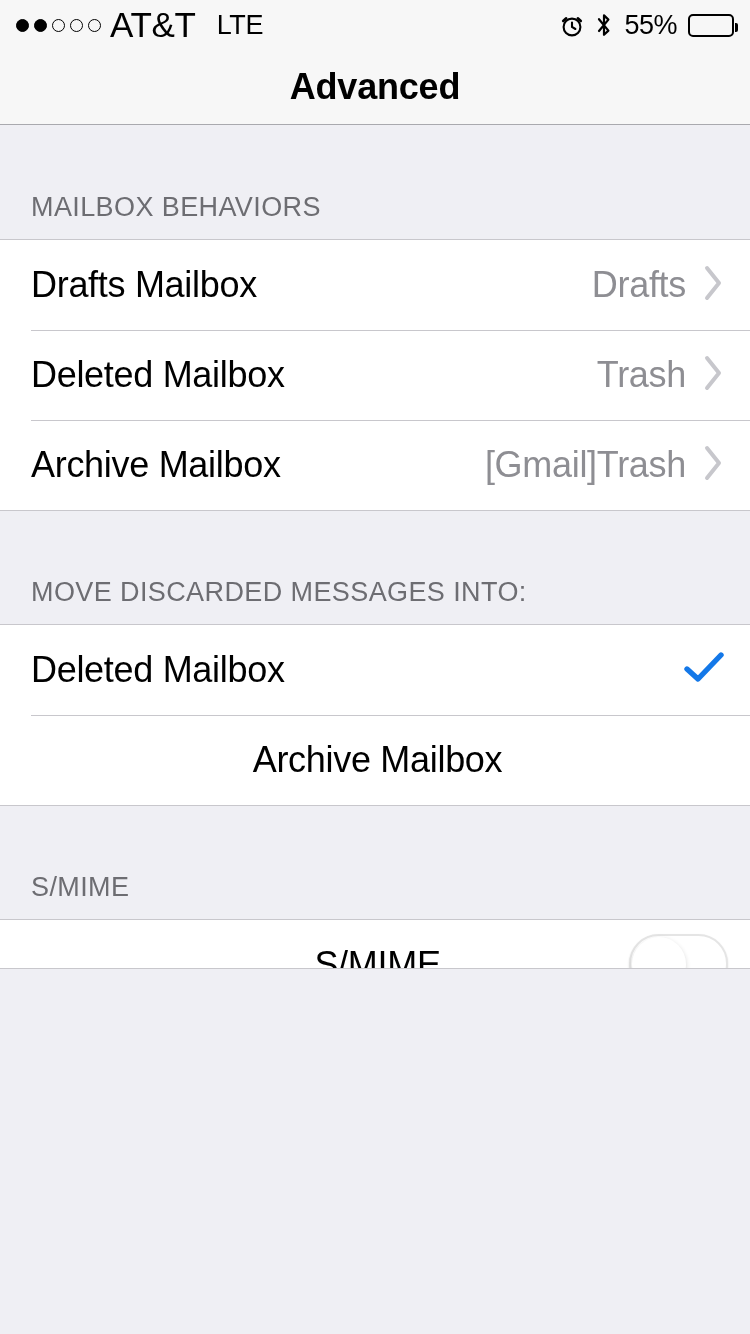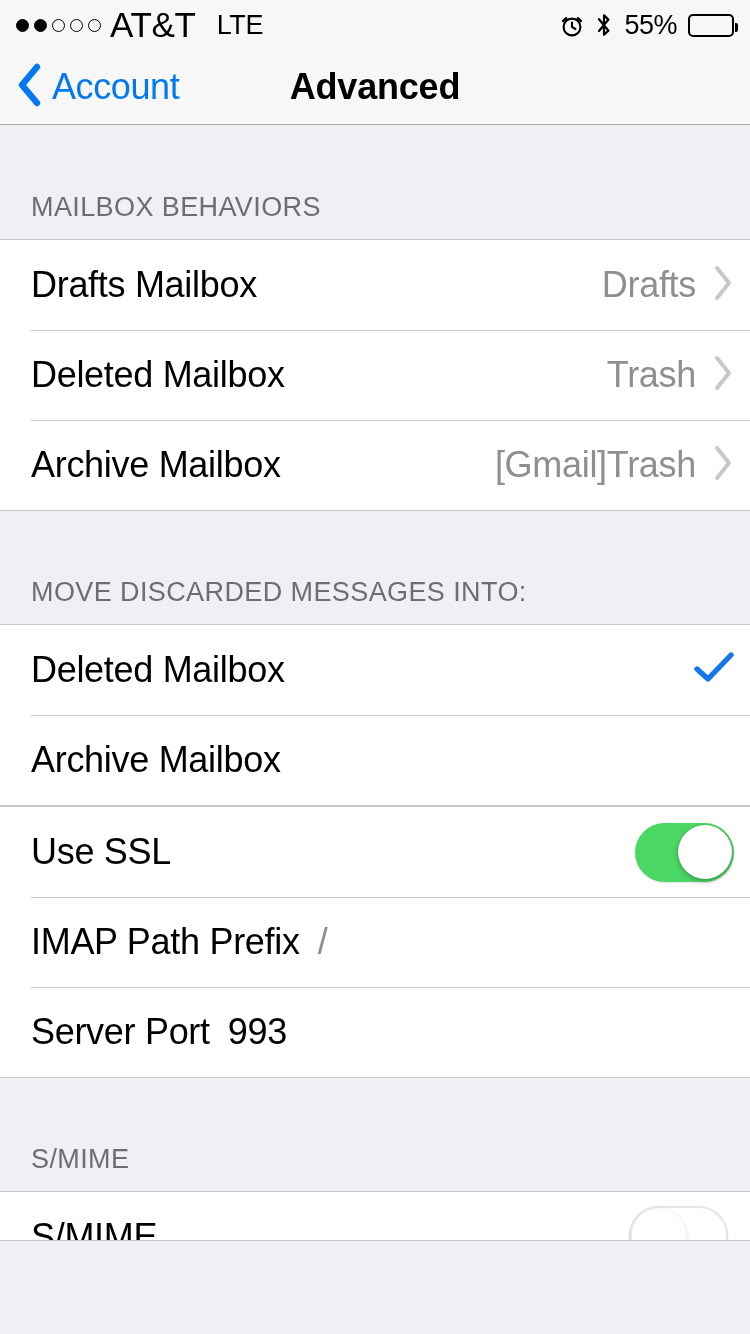--- a/index.html
+++ b/index.html
@@ -82,22 +82,23 @@
   .group {
     background:#FFFFFF;
     border-top:1px solid #C8C7CC;
     border-bottom:1px solid #C8C7CC;
   }
 
   .row {
     position:relative;
     height:90px;
     display:flex; align-items:center;
-    padding-left:31px; padding-right:16px;
+    padding-left:31px; padding-right:26px;
     background:#FFFFFF;
+    justify-content:center;
   }
   .row + .row::before {
     content:""; position:absolute; left:31px; right:0; top:0;
     height:1px; background:#C8C7CC;
   }
   .row-label {
     font-size:36px; color:#000; letter-spacing:-0.3px;
   }
   .row-right {
     margin-left:auto; display:flex; align-items:center; gap:16px;
@@ -166,28 +167,20 @@
         </svg>
       </span>
       <span class="batt-pct">55%</span>
       <span class="battery">
         <span class="fill" id="batt-fill" style="width: 55%;"></span>
       </span>
     </div>
   </div>
 
   <div class="nav-bar">
-    <div class="back-button">
-      <span class="chevron-left">
-        <svg width="27" height="44" viewBox="0 0 27 44">
-          <path d="M21 4 L6 22 L21 40" fill="none" stroke="#0479EF" stroke-width="6.4" stroke-linecap="round" stroke-linejoin="round"></path>
-        </svg>
-      </span>
-      <span class="back-label">Account</span>
-    </div>
     <div class="nav-title">Advanced</div>
   </div>
 
   <div class="content">
 
     <div class="section-header sh-tall">MAILBOX BEHAVIORS</div>
     <div class="group">
 
       <div class="row">
         <span class="row-label">Drafts Mailbox</span>
@@ -240,42 +233,20 @@
           </span>
         </span>
       </div>
 
       <div class="row">
         <span class="row-label">Archive Mailbox</span>
       </div>
 
     </div>
 
-    <div class="group">
-
-      <div class="row">
-        <span class="row-label">Use SSL</span>
-        <span class="row-right">
-          <span class="toggle on">
-            <span class="knob"></span>
-          </span>
-        </span>
-      </div>
-
-      <div class="row">
-        <span class="row-label">IMAP Path Prefix</span>
-        <span class="inline-value">/</span>
-      </div>
-
-      <div class="row">
-        <span class="row-label">Server Port</span>
-        <span class="inline-value dark">993</span>
-      </div>
-
-    </div>
 
     <div class="section-header sh-mid">S/MIME</div>
     <div class="group">
       <div class="row clipped">
         <span class="row-label">S/MIME</span>
         <span class="toggle off">
           <span class="knob"></span>
         </span>
       </div>
     </div>

